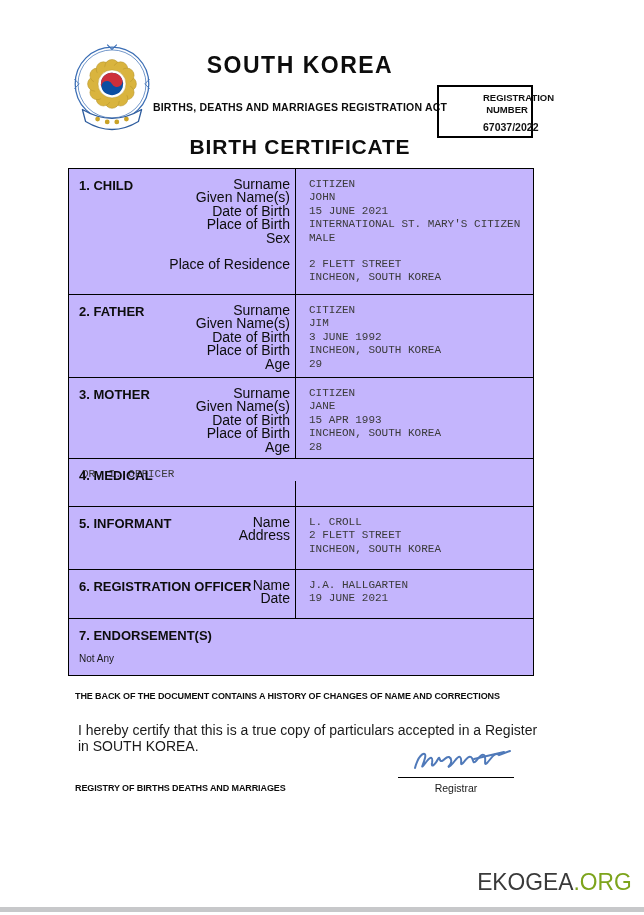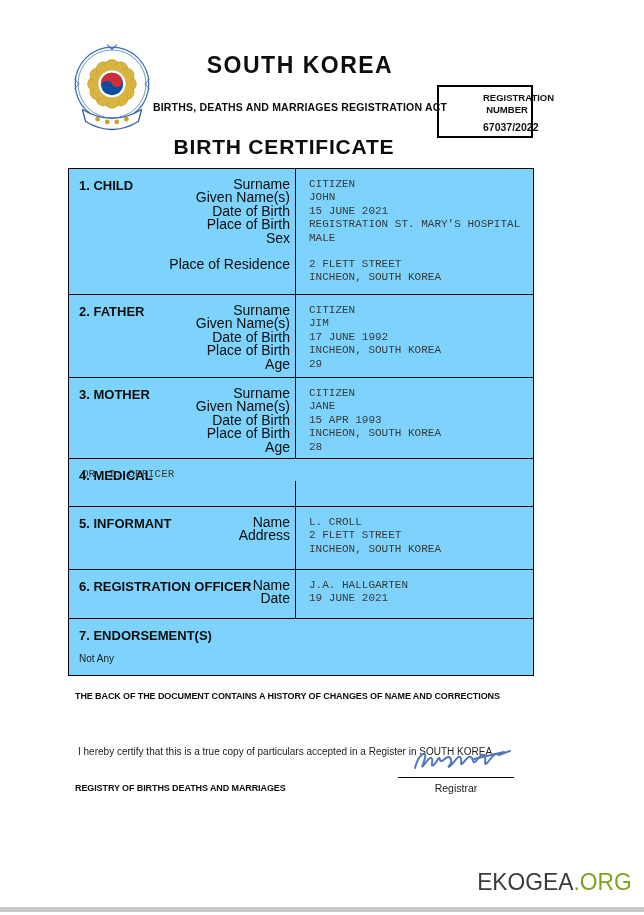--- a/index.html
+++ b/index.html
@@ -12,25 +12,25 @@
   .emblem { position:absolute; left:72px; top:42px; width:80px; height:95px; }
   .hdr-center { position:absolute; left:68px; top:52px; width:464px; text-align:center; }
   .country { font-size:23px; font-weight:bold; letter-spacing:1.5px; color:#0d0d0d; }
   .act-line { margin-top:22px; font-size:10.5px; font-weight:bold; letter-spacing:0.2px; color:#0d0d0d; }
   .reg-box {
     position:absolute; left:437px; top:85px; width:96px; height:53px; box-sizing:border-box;
     border:2px solid #000; text-align:center; padding-top:5px;padding-left:44px;
   }
   .reg-label { font-size:9.5px; font-weight:bold; line-height:11.5px; white-space:pre-line; }
   .reg-number { margin-top:6px; font-size:10.5px; font-weight:bold; }
-  .cert-title { position:absolute; left:52px; top:135px; width:464px; text-align:center;
+  .cert-title { position:absolute; left:68px; top:135px; width:464px; text-align:center;
     font-size:21px; font-weight:bold; letter-spacing:0.8px; color:#0d0d0d; }
 
   
-  .cert-table { position:absolute; left:68px; top:168px; width:464px; border:1px solid #000; background:#7dd3fc; }
+  .cert-table { position:absolute; left:68px; top:168px; width:464px; border:1px solid #000; background:#c4b5fd; }
   .section { position:relative; display:flex; flex-direction:column; }
   .section + .section { border-top:1px solid #000; }
   .sec-title { position:absolute; top:9px; left:10px; font-size:13px; font-weight:bold; color:#0d0d0d; white-space:nowrap; }
   .row { display:flex; }
   .row .lab {
     width:227px; box-sizing:border-box; border-right:1px solid #000; text-align:right;
     padding-right:5px; font-size:14px; line-height:13.4px; color:#0d0d0d; white-space:pre-line;
   }
   .row .val {
     flex:1; padding-left:13px; font-family:"Liberation Mono", monospace;
@@ -44,21 +44,21 @@
   .sec-mother  { min-height:80px; }
   .sec-medical { min-height:47px; }
   .sec-informant { min-height:62px; }
   .sec-officer { min-height:48px; }
   .sec-endorse { min-height:56px; }
   .endorse-note { margin:34px 0 0 10px; font-size:10px; color:#1a1a1a; }
 
   
   .back-note { position:absolute; left:75px; top:691px; width:470px;
     font-size:9px; font-weight:bold; letter-spacing:-0.1px; color:#0d0d0d; }
-  .certify { position:absolute; left:78px; top:722px; width:470px; font-size:10px; color:#1a1a1a;margin-top:24px; }
+  .certify { position:absolute; left:78px; top:722px; width:470px; font-size:14px; color:#1a1a1a; }
   .registry { position:absolute; left:75px; top:783px; font-size:9px; font-weight:bold; letter-spacing:-0.1px; color:#0d0d0d; }
   .signature { position:absolute; left:410px; top:746px; width:108px; height:28px; }
   .sig-line { position:absolute; left:398px; top:777px; width:116px; border-top:1.4px solid #000; }
   .registrar { position:absolute; left:398px; top:782px; width:116px; text-align:center; font-size:10.5px; color:#1a1a1a; }
 
   
   .watermark { position:absolute; right:12px; top:868px; font-size:24px; letter-spacing:0;
     color:#3a3a3a; transform:scaleX(0.95); transform-origin:right; white-space:nowrap; }
   .watermark .tld { color:#7da41c; }
   .bottom-bar { position:absolute; left:0; right:0; bottom:1px; height:5px; background:#c7c8ca; }
@@ -131,21 +131,21 @@
       <div class="row">
           <div class="lab">Given Name(s)</div>
           <div class="val">JOHN</div>
         </div>
       <div class="row">
           <div class="lab">Date of Birth</div>
           <div class="val">15 JUNE 2021</div>
         </div>
       <div class="row">
           <div class="lab">Place of Birth</div>
-          <div class="val">REGISTRATION ST. MARY'S HOSPITAL</div>
+          <div class="val">INTERNATIONAL ST. MARY'S CITIZEN</div>
         </div>
       <div class="row">
           <div class="lab">Sex</div>
           <div class="val">MALE</div>
         </div>
       <div class="row spacer">
           <div class="lab"></div>
           <div class="val"></div>
         </div>
       <div class="row">
@@ -164,21 +164,21 @@
       <div class="row first">
           <div class="lab">Surname</div>
           <div class="val">CITIZEN</div>
         </div>
       <div class="row">
           <div class="lab">Given Name(s)</div>
           <div class="val">JIM</div>
         </div>
       <div class="row">
           <div class="lab">Date of Birth</div>
-          <div class="val">17 JUNE 1992</div>
+          <div class="val">3 JUNE 1992</div>
         </div>
       <div class="row">
           <div class="lab">Place of Birth</div>
           <div class="val">INCHEON, SOUTH KOREA</div>
         </div>
       <div class="row">
           <div class="lab">Age</div>
           <div class="val">29</div>
         </div>
       <div class="row fill">

